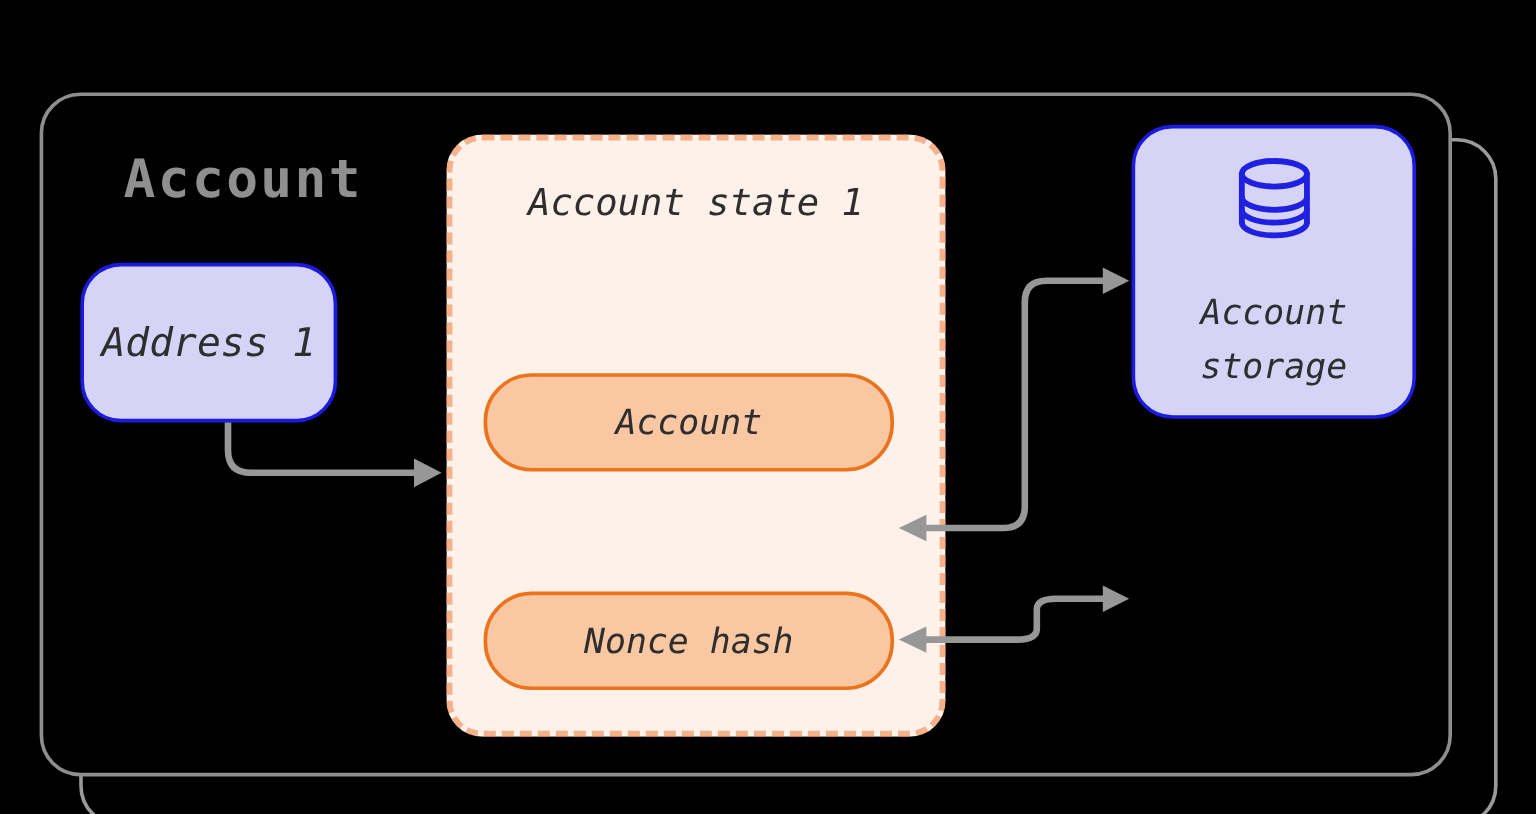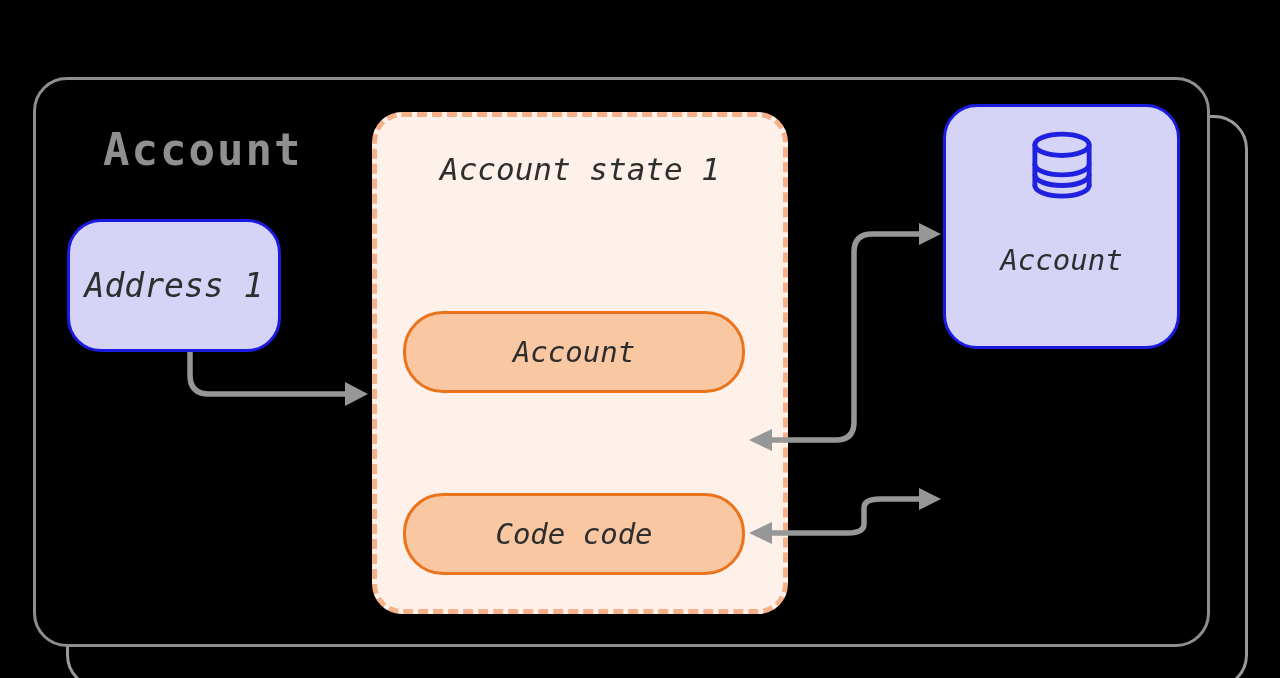--- a/index.html
+++ b/index.html
@@ -74,37 +74,38 @@
   <div id="address-box" class="blue-node">
     <span>Address 1</span>
   </div>
 
   <div id="account-state-box">
     <div id="state-title">Account state 1</div>
     <div class="pill" id="pill-balance">
       <span>Account</span>
     </div>
     <div class="pill" id="pill-code-hash">
-      <span>Code code</span>
+      <span>Nonce hash</span>
     </div>
   </div>
 
   <div id="account-storage-box" class="blue-node">
     <span class="icon-wrap">
       <svg class="node-icon" width="62" height="78" viewBox="0 0 64 80" aria-hidden="true">
         <ellipse class="stroke" cx="32" cy="14" rx="28" ry="11"></ellipse>
         <path class="stroke" d="M4,14 L4,56"></path>
         <path class="stroke" d="M60,14 L60,56"></path>
         <path class="stroke" d="M4,34 A28,11 0 0 0 60,34"></path>
         <path class="stroke" d="M4,45 A28,11 0 0 0 60,45"></path>
         <path class="stroke" d="M4,56 A28,11 0 0 0 60,56"></path>
       </svg>
     </span>
     <span class="label-wrap">
       <span class="line" style="display:block">Account</span>
+      <span class="line" style="display:block">storage</span>
     </span>
   </div>
 
 
   <svg id="connectors" width="1280" height="678" viewBox="0 0 1280 678">
 
     <g>
       <path class="link" d="M190,308 L190,331 Q190,350 209,350 L347,350"></path>
       <polygon class="head" points="368,350 345,338 345,362"></polygon>
     </g>

